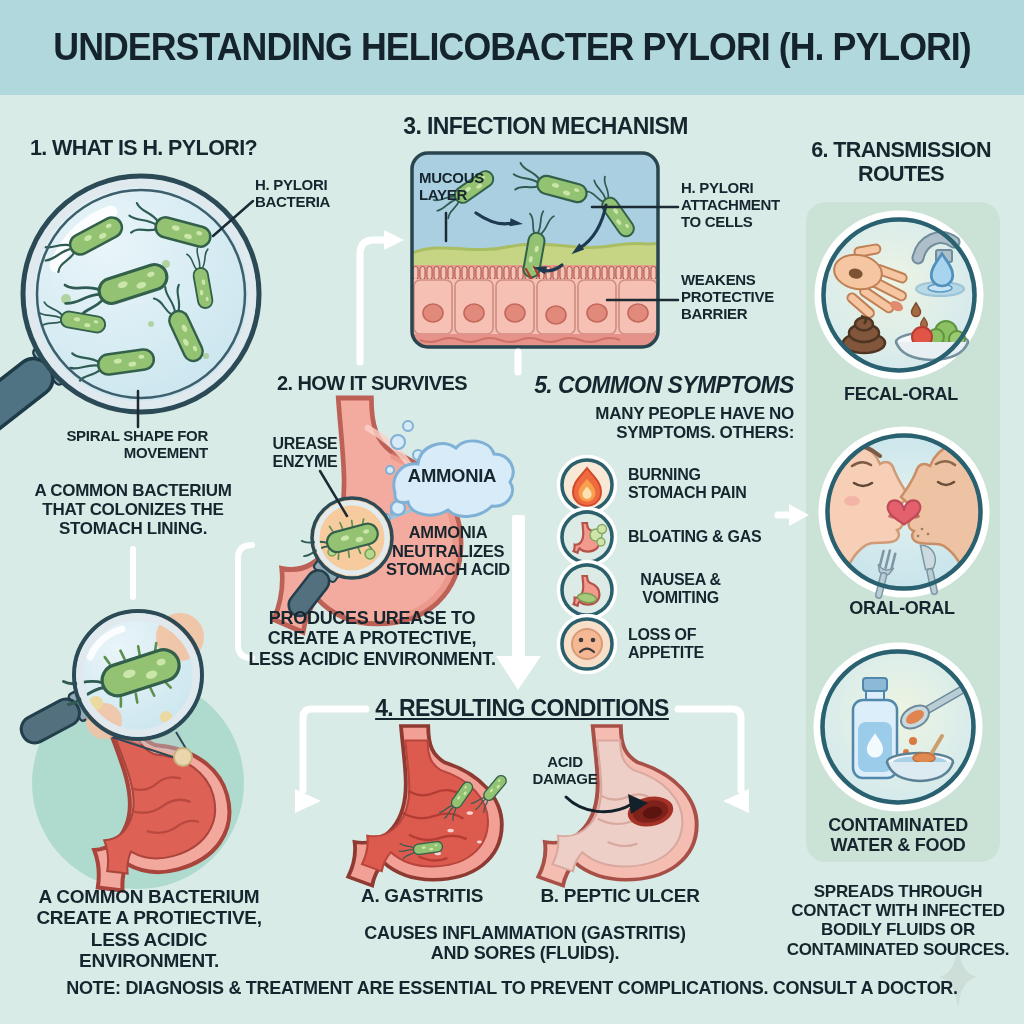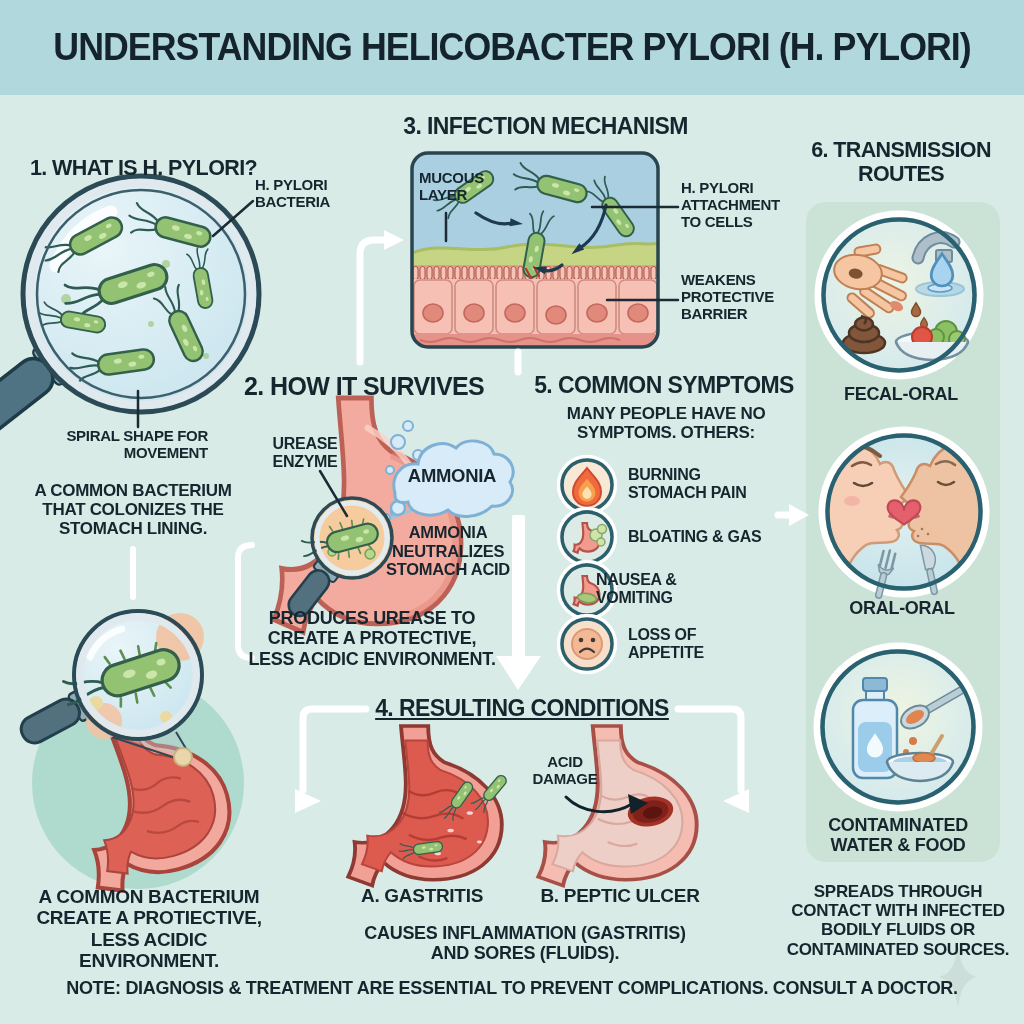--- a/index.html
+++ b/index.html
@@ -420,42 +420,42 @@
       <rect x="512" y="515" width="13" height="145" rx="2" fill="#ffffff"></rect>
       <polygon class="warr" points="496,656 541,656 518,690"></polygon>
       <path class="wline" d="M366,709 L312,709 Q303,709 303,718 L303,790"></path>
       <polygon class="warr" points="295,789 295,813 321,801"></polygon>
       <path class="wline" d="M678,709 L732,709 Q741,709 741,718 L741,790"></path>
       <polygon class="warr" points="749,789 749,813 723,801"></polygon>
       <path d="M958,946 C961,968 967,974 977,977 C967,980 961,986 958,1008 C955,986 949,980 939,977 C949,974 955,968 958,946 Z" fill="#c9d8d3" opacity=".75"></path>
     </g>
   </svg>
 
-  <div class="t nw" style="left:30px;top:136px;font-size:21.5px;letter-spacing:-0.6px;margin-top:20px;">1. WHAT IS H. PYLORI?</div>
+  <div class="t nw" style="left:30px;top:136px;font-size:21.5px;letter-spacing:-0.6px;">1. WHAT IS H. PYLORI?</div>
   <div class="t" style="left:255px;top:177px;width:90px;font-size:15px;">H. PYLORI BACTERIA</div>
   <div class="t c" style="left:66px;top:428px;width:142px;font-size:15px;text-align:right;">SPIRAL SHAPE FOR MOVEMENT</div>
   <div class="t c" style="left:27px;top:481px;width:212px;font-size:17px;">A COMMON BACTERIUM THAT COLONIZES THE STOMACH LINING.</div>
   <div class="t c" style="left:20px;top:886px;width:258px;font-size:19px;">A COMMON BACTERIUM CREATE A PROTIECTIVE, LESS ACIDIC ENVIRONMENT.</div>
 
   <div class="t c nw" style="left:398px;top:113px;width:295px;font-size:23px;letter-spacing:-0.6px;">3. INFECTION MECHANISM</div>
   <div class="t" style="left:419px;top:170px;width:80px;font-size:15px;">MUCOUS LAYER</div>
   <div class="t" style="left:681px;top:180px;width:118px;font-size:15px;">H. PYLORI ATTACHMENT TO CELLS</div>
   <div class="t" style="left:681px;top:272px;width:112px;font-size:15px;">WEAKENS PROTECTIVE BARRIER</div>
 
-  <div class="t c nw" style="left:244px;top:372px;width:232px;font-size:25px;letter-spacing:-0.6px;">2. HOW IT SURVIVES</div>
+  <div class="t c nw" style="left:256px;top:372px;width:232px;font-size:20px;letter-spacing:-0.6px;">2. HOW IT SURVIVES</div>
   <div class="t c" style="left:264px;top:435px;width:82px;font-size:16px;">UREASE ENZYME</div>
   <div class="t c nw" style="left:404px;top:466px;width:96px;font-size:18.5px;">AMMONIA</div>
   <div class="t c" style="left:386px;top:523px;width:124px;font-size:16.5px;">AMMONIA NEUTRALIZES STOMACH ACID</div>
   <div class="t c" style="left:246px;top:608px;width:252px;font-size:18px;">PRODUCES UREASE TO CREATE A PROTECTIVE, LESS ACIDIC ENVIRONMENT.</div>
 
-  <div class="t c nw" style="left:534px;top:372px;width:260px;font-size:23px;letter-spacing:-0.6px;">5. COMMON SYMPTOMS</div>
-  <div class="t c" style="left:551px;top:404px;width:230px;font-size:17px;">MANY PEOPLE HAVE NO SYMPTOMS. OTHERS:</div>
+  <div class="t c nw" style="left:534px;top:372px;width:260px;font-size:23px;letter-spacing:-0.6px;font-style:italic;">5. COMMON SYMPTOMS</div>
+  <div class="t c" style="left:564px;top:404px;width:230px;font-size:17px;text-align:right;">MANY PEOPLE HAVE NO SYMPTOMS. OTHERS:</div>
   <div class="t" style="left:628px;top:466px;width:135px;font-size:16px;">BURNING STOMACH PAIN</div>
   <div class="t nw" style="left:628px;top:528px;width:150px;font-size:16px;">BLOATING &amp; GAS</div>
-  <div class="t" style="left:596px;top:571px;width:105px;font-size:16px;">NAUSEA &amp; VOMITING</div>
+  <div class="t" style="left:628px;top:571px;width:105px;font-size:16px;text-align:center;">NAUSEA &amp; VOMITING</div>
   <div class="t" style="left:628px;top:626px;width:100px;font-size:16px;">LOSS OF APPETITE</div>
 
   <div class="t c nw" style="left:372px;top:695px;width:300px;font-size:23px;letter-spacing:-0.6px;text-decoration:underline;">4. RESULTING CONDITIONS</div>
   <div class="t c" style="left:522px;top:754px;width:86px;font-size:15px;">ACID DAMAGE</div>
   <div class="t c nw" style="left:352px;top:885px;width:140px;font-size:19px;">A. GASTRITIS</div>
   <div class="t c nw" style="left:530px;top:885px;width:180px;font-size:19px;">B. PEPTIC ULCER</div>
   <div class="t c" style="left:356px;top:923px;width:338px;font-size:18px;">CAUSES INFLAMMATION (GASTRITIS) AND SORES (FLUIDS).</div>
 
   <div class="t c" style="left:801px;top:138px;width:200px;font-size:21.5px;letter-spacing:-0.6px;">6. TRANSMISSION ROUTES</div>
   <div class="t c nw" style="left:817px;top:384px;width:168px;font-size:18px;">FECAL-ORAL</div>

